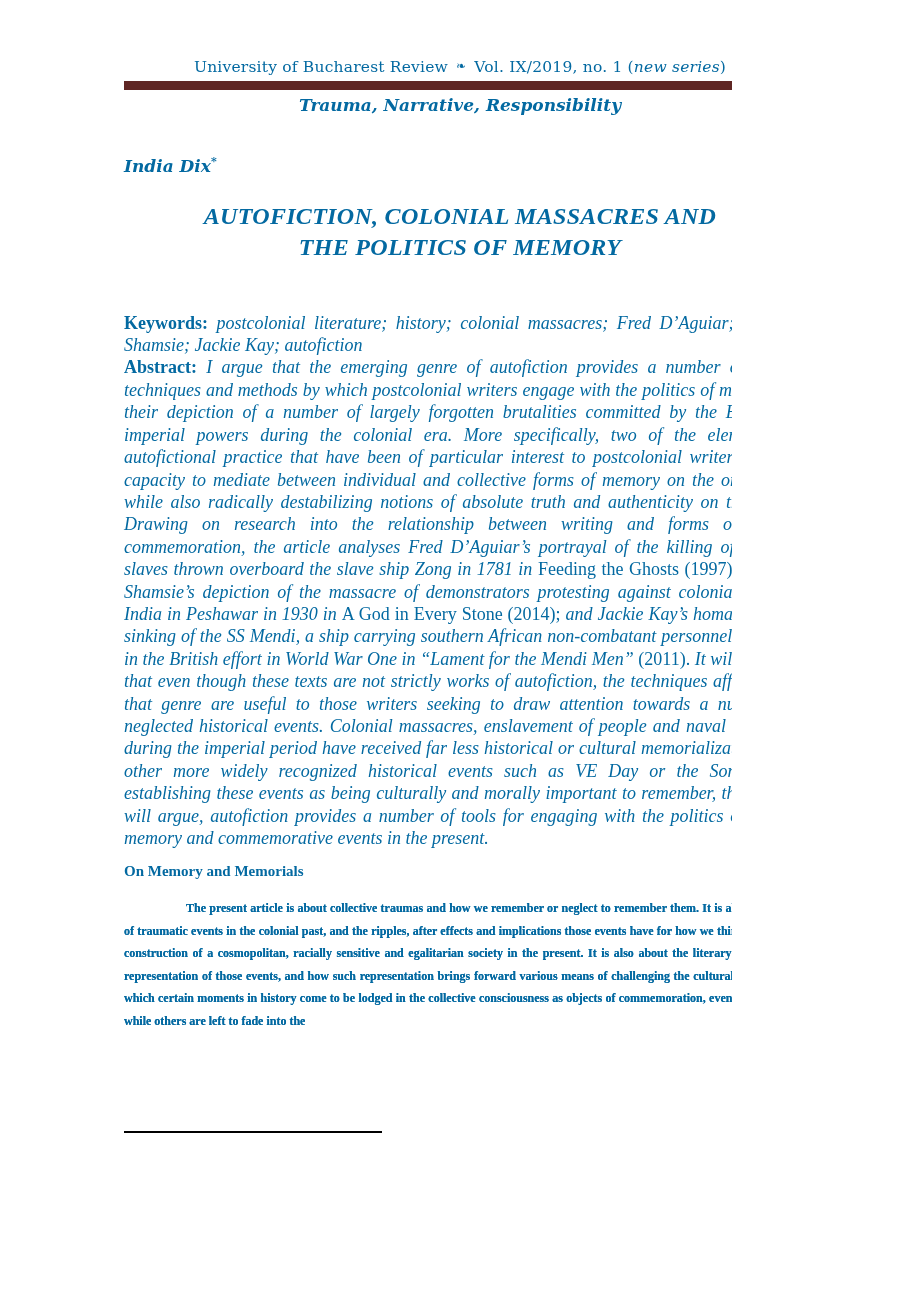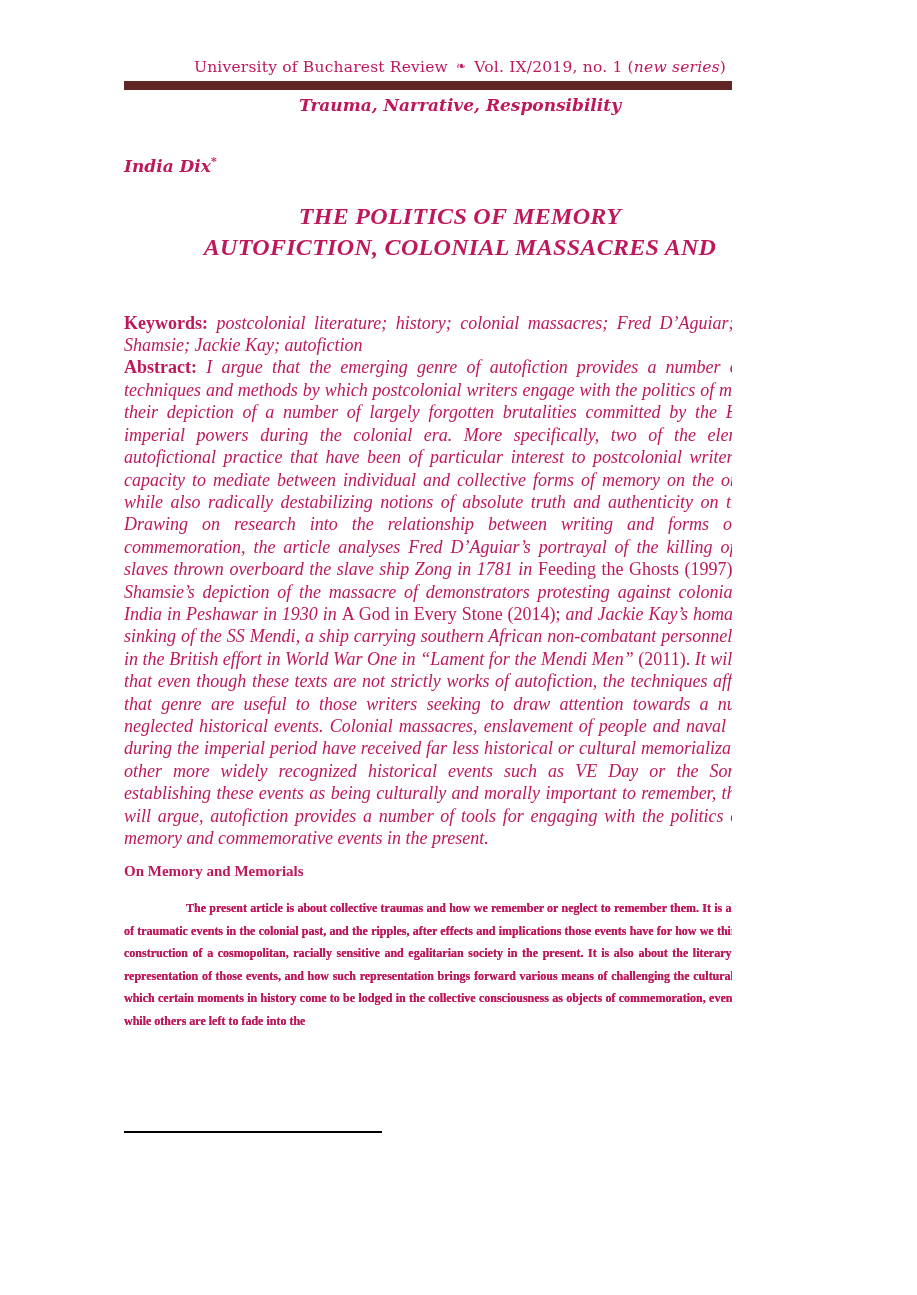--- a/index.html
+++ b/index.html
@@ -2,21 +2,21 @@
 <html><head>
 <meta charset="utf-8">
 <style>
   html, body { margin: 0; padding: 0; background: #ffffff; }
   .page {
     position: relative;
     width: 732px;
     height: 1295px;
     background: #ffffff;
     overflow: hidden;
-    color: #be185d;
+    color: #0369a1;
     font-family: "Liberation Serif", serif;
   }
   .content {
     position: absolute;
     left: 124px;
     top: 0;
     width: 672px;
   }
   
   .journal-line {
@@ -119,22 +119,22 @@
 
     <div class="journal-line"><span>University of Bucharest Review</span><span class="ornament">❧</span><span>Vol. IX/2019, no. 1 (</span><i>new series</i><span>)</span></div>
 
     <div class="hrule"></div>
 
     <div class="subtitle">Trauma, Narrative, Responsibility</div>
 
     <div class="author"><span>India Dix</span><sup>*</sup></div>
 
     <div class="title">
+      <div>AUTOFICTION, COLONIAL MASSACRES AND</div>
       <div>THE POLITICS OF MEMORY</div>
-      <div>AUTOFICTION, COLONIAL MASSACRES AND</div>
     </div>
 
     <div class="kw"><b>Keywords:</b> <i>postcolonial literature; history; colonial massacres; Fred D’Aguiar; Kamila Shamsie; Jackie Kay; autofiction</i></div>
 
     <div class="abs"><b>Abstract:</b> <span class="it">I argue that the emerging genre of autofiction provides a number of useful techniques and methods by which postcolonial writers engage with the politics of memory in their depiction of a number of largely forgotten brutalities committed by the European imperial powers during the colonial era. More specifically, two of the elements of autofictional practice that have been of particular interest to postcolonial writers are its capacity to mediate between individual and collective forms of memory on the one hand; while also radically destabilizing notions of absolute truth and authenticity on the other. Drawing on research into the relationship between writing and forms of public commemoration, the article analyses Fred D’Aguiar’s portrayal of the killing of African slaves thrown overboard the slave ship Zong in 1781 in </span><span class="rm">Feeding the Ghosts (1997); </span><span class="it">Kamila Shamsie’s depiction of the massacre of demonstrators protesting against colonial rule in India in Peshawar in 1930 in </span><span class="rm">A God in Every Stone (2014); </span><span class="it">and Jackie Kay’s homage to the sinking of the SS Mendi, a ship carrying southern African non-combatant personnel to assist in the British effort in World War One in “Lament for the Mendi Men” </span><span class="rm">(2011). </span><span class="it">It will suggest that even though these texts are not strictly works of autofiction, the techniques afforded by that genre are useful to those writers seeking to draw attention towards a number of neglected historical events. Colonial massacres, enslavement of people and naval disasters during the imperial period have received far less historical or cultural memorialization than other more widely recognized historical events such as VE Day or the Somme. By establishing these events as being culturally and morally important to remember, the article will argue, autofiction provides a number of tools for engaging with the politics of public memory and commemorative events in the present.</span></div>
 
     <div class="sec-heading">On Memory and Memorials</div>
 
     <div class="body-par">The present article is about collective traumas and how we remember or neglect to remember them. It is about a series of traumatic events in the colonial past, and the ripples, after effects and implications those events have for how we think about the construction of a cosmopolitan, racially sensitive and egalitarian society in the present. It is also about the literary and artistic representation of those events, and how such representation brings forward various means of challenging the cultural amnesia by which certain moments in history come to be lodged in the collective consciousness as objects of commemoration, even celebration, while others are left to fade into the</div>
 

